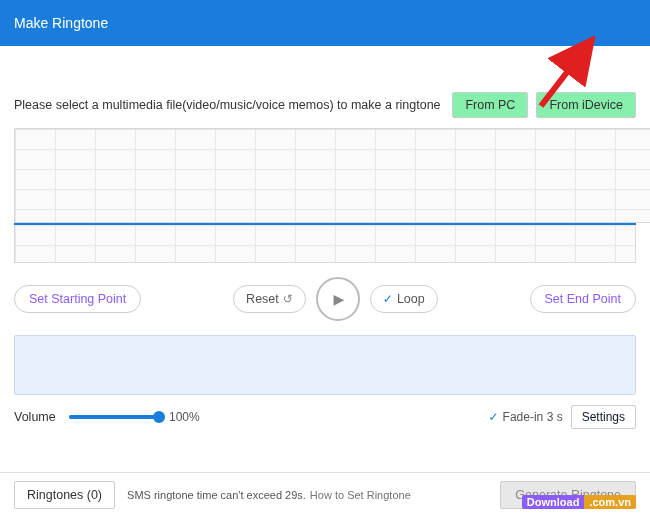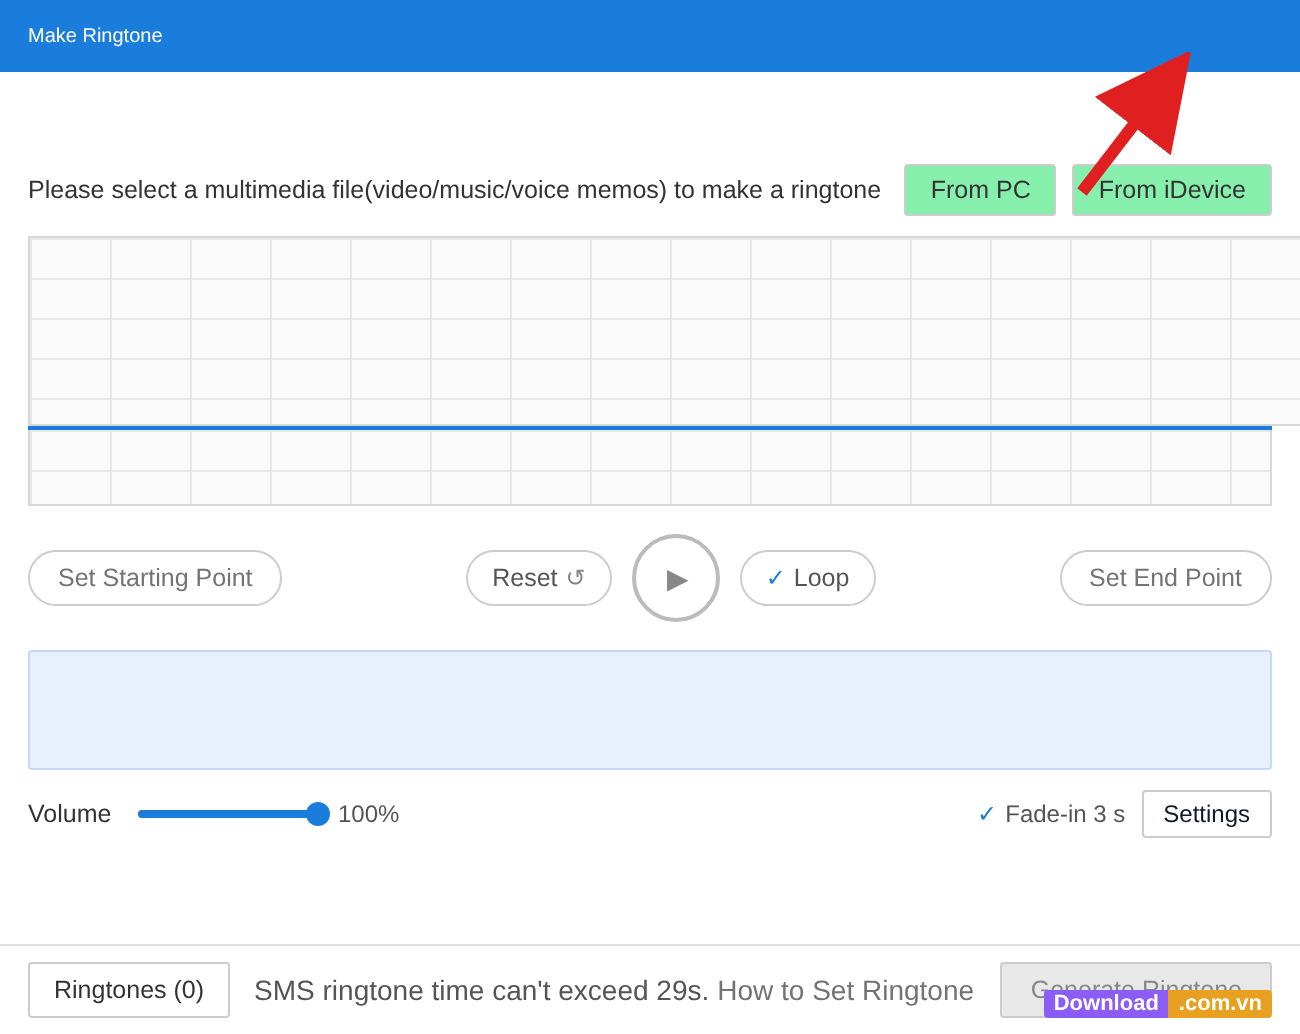--- a/index.html
+++ b/index.html
@@ -17,23 +17,23 @@
       height: 517px;
       background: #fff;
       display: flex;
       flex-direction: column;
     }
 
     .title-bar {
       background: #1a7ddb;
       color: #fff;
       padding: 8px 14px;
-      font-size: 10px;
+      font-size: 14px;
       font-weight: 500;
-      height: 36px;
+      height: 46px;
       display: flex;
       align-items: center;
       flex-shrink: 0;
     }
 
     .toolbar-row {
       display: flex;
       align-items: center;
       padding: 10px 14px;
       gap: 8px;
@@ -111,21 +111,21 @@
       flex-shrink: 0;
     }
 
     .btn-control {
       border: 1px solid #ccc;
       background: #fff;
       padding: 6px 14px;
       font-size: 12.5px;
       cursor: pointer;
       border-radius: 20px;
-      color: #737373;
+      color: #8b5cf6;
       white-space: nowrap;
     }
 
     .controls-center {
       display: flex;
       align-items: center;
       gap: 10px;
     }
 
     .btn-reset {
@@ -276,21 +276,21 @@
       background: #fff;
       padding: 6px 12px;
       font-size: 12.5px;
       cursor: pointer;
       border-radius: 2px;
       color: #333;
       white-space: nowrap;
     }
 
     .sms-info {
-      font-size: 14px;
+      font-size: 11px;
       color: #555;
       display: flex;
       align-items: flex-start;
       gap: 4px;
     }
 
     .sms-link {
       color: #737373;
       text-decoration: none;
       cursor: pointer;

